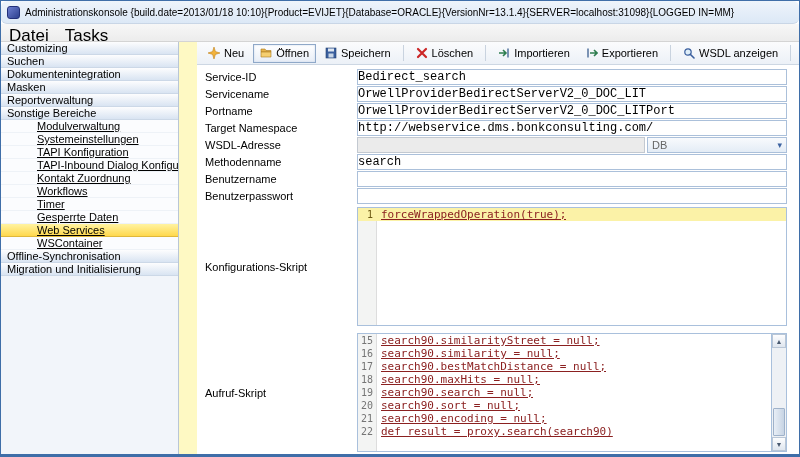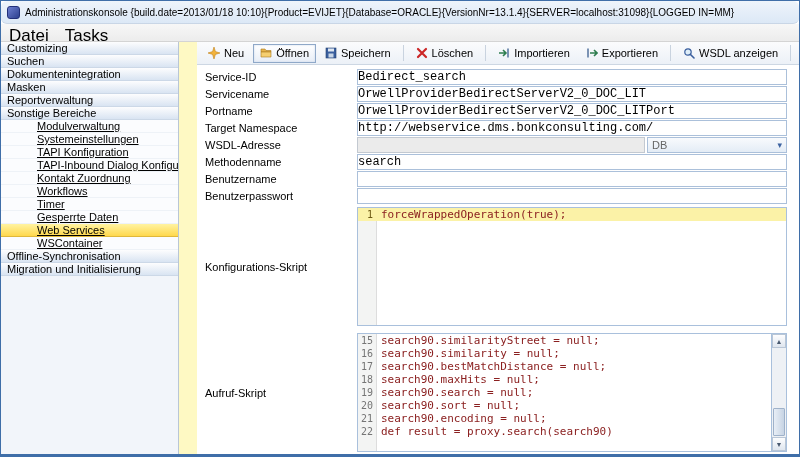--- a/index.html
+++ b/index.html
@@ -81,21 +81,21 @@
     font-family:"DejaVu Sans Mono", monospace; font-size:11px; min-width:0;
   }
   .editor::before{
     content:""; position:absolute; left:0; top:0; bottom:0; width:18px;
     background:#f3f4f3; border-right:1px solid #dddddd;
   }
   .eline{ position:relative; display:flex; height:13px; line-height:13px; }
   .eline.current{ background:#fbf2a7; }
   .gut{ width:18px; flex:0 0 18px; text-align:right; padding-right:3px; color:#757575; font-size:10px; }
   .eline.current .gut{ color:#6c5a14; }
-  .code{ padding-left:5px; color:#8b2020; white-space:pre; overflow:hidden; }
+  .code{ padding-left:5px; color:#8b2020; white-space:pre; overflow:hidden;text-decoration:underline; }
   
   .vscroll{
     width:15px; flex:0 0 15px; border:1px solid #a9c0dc; border-left:none;
     background:#eef1f5; display:flex; flex-direction:column;
   }
   .sarrow{
     height:14px; flex:0 0 14px; display:flex; align-items:center; justify-content:center;
     font-size:7px; color:#4a5a70; background:linear-gradient(#fdfdfe,#dfe6ef);
     border:1px solid #b9c6d6; cursor:default;
   }

